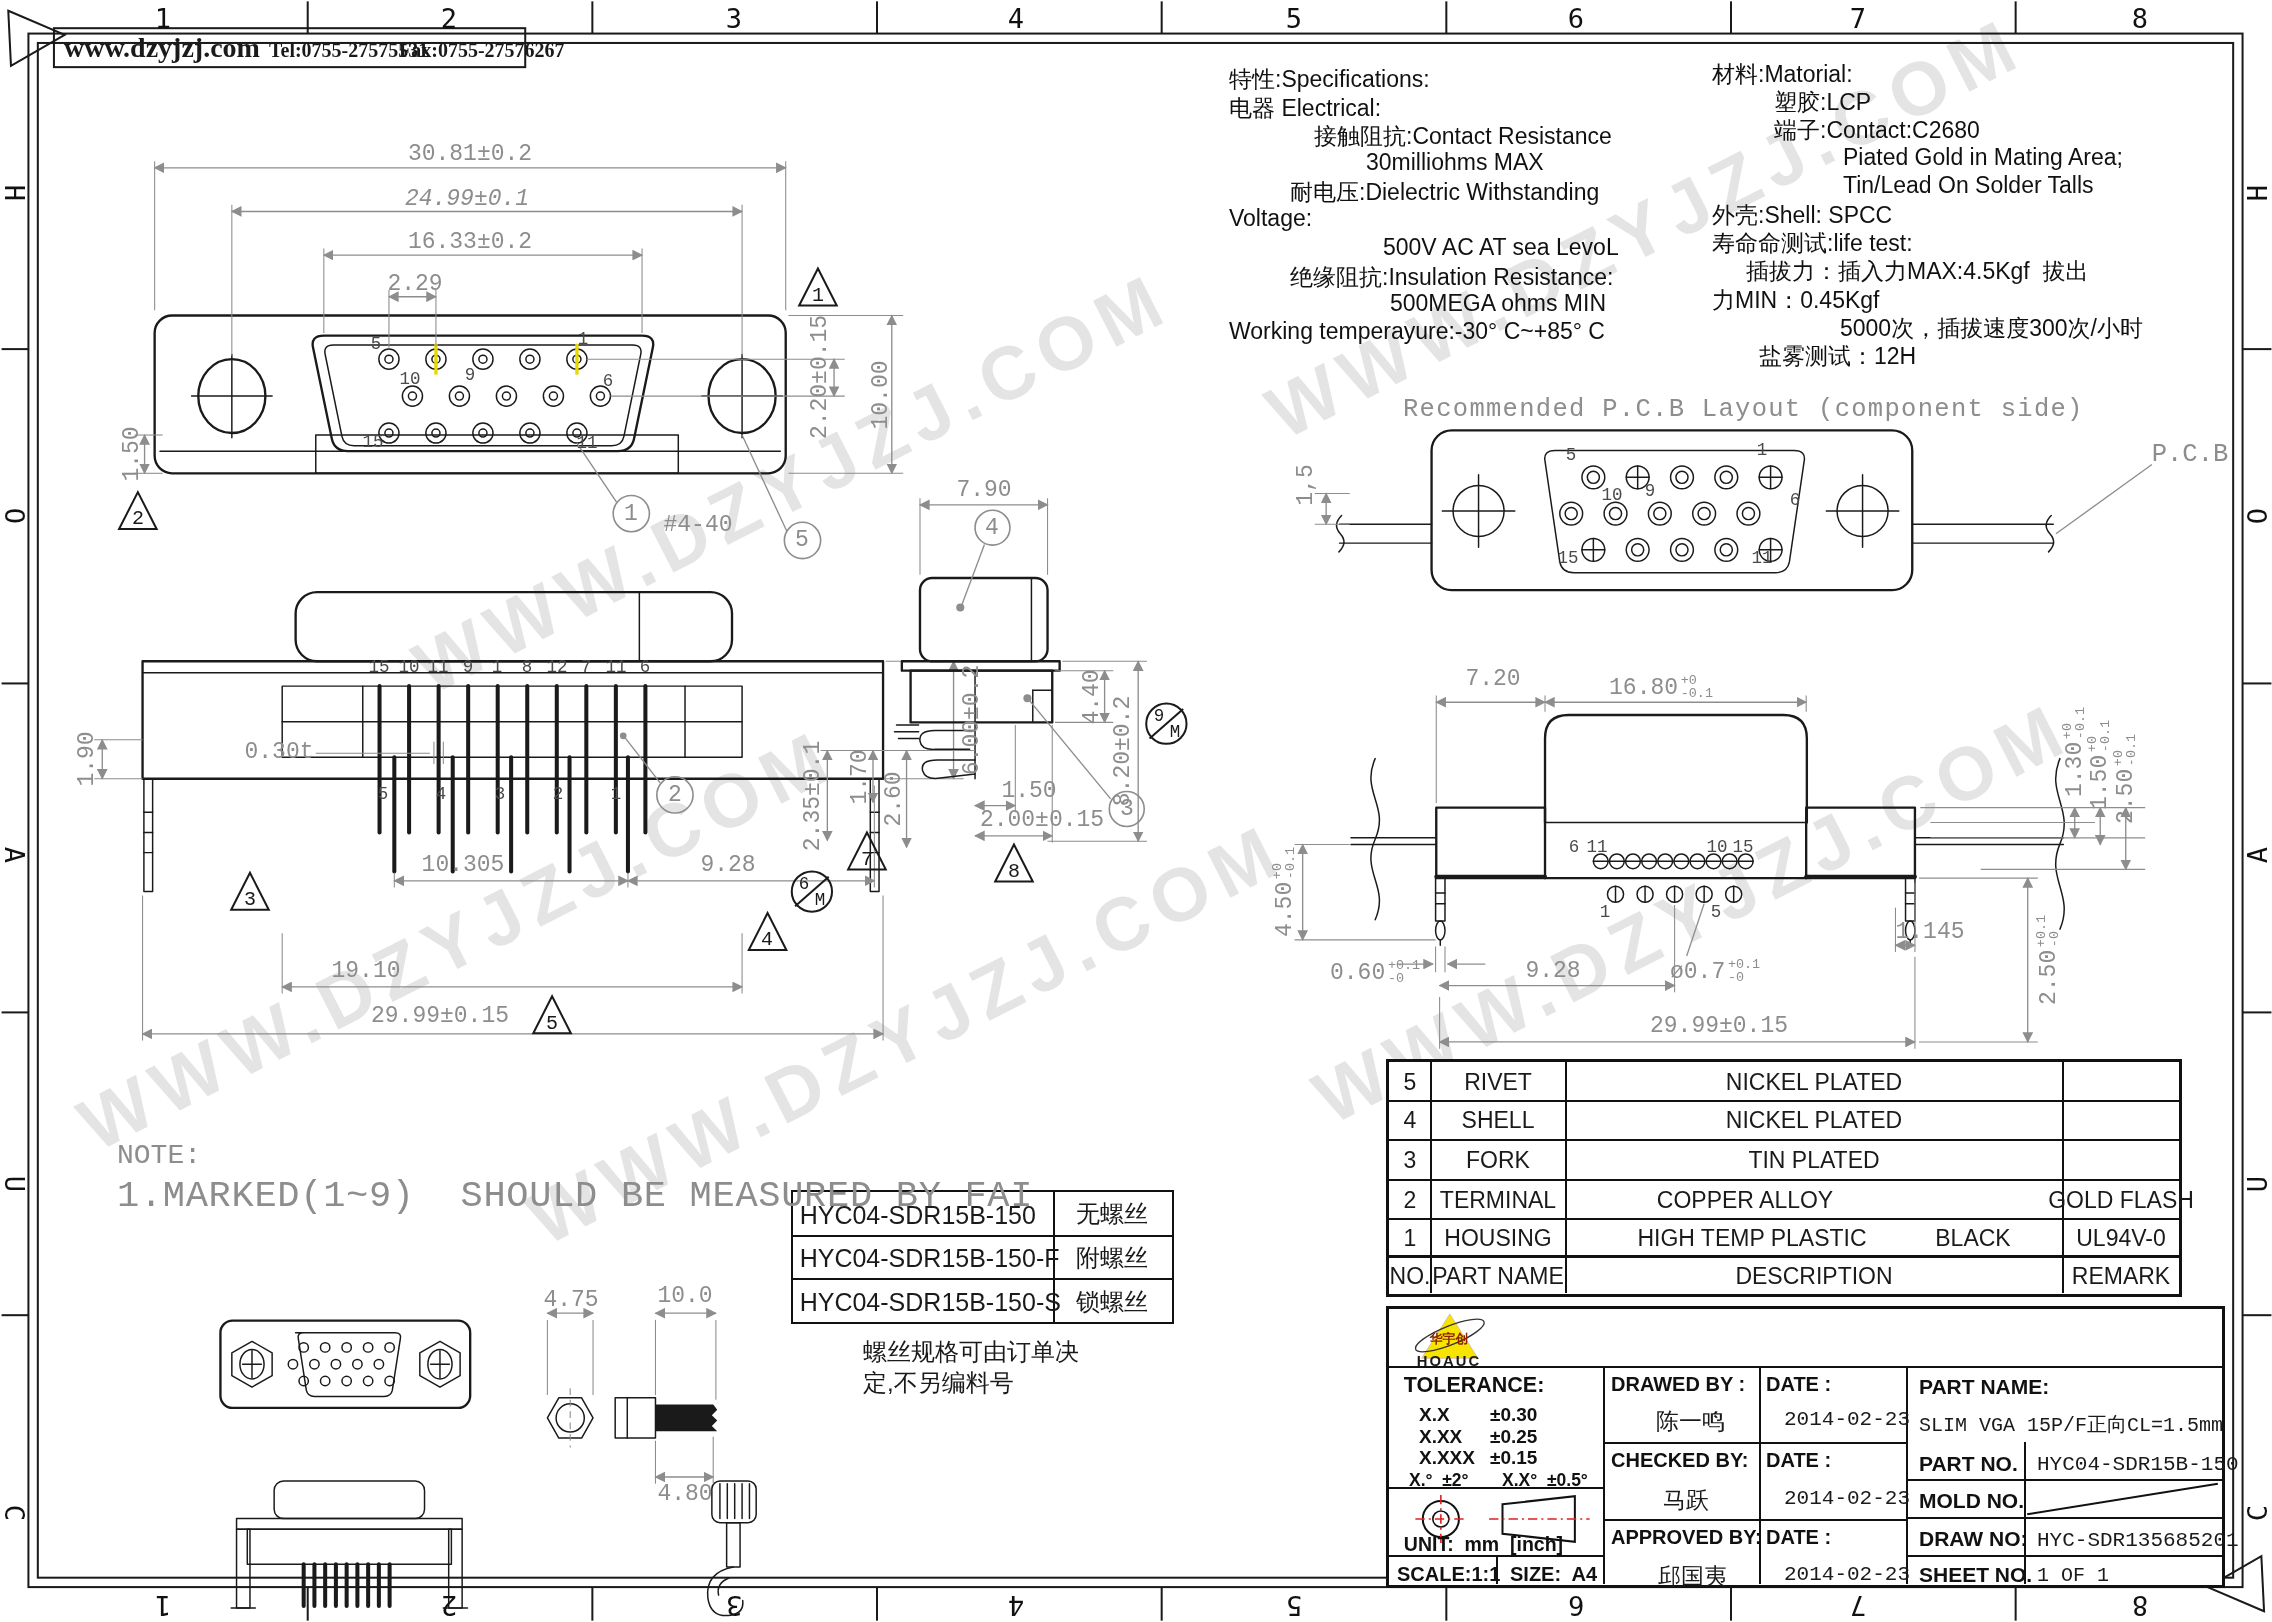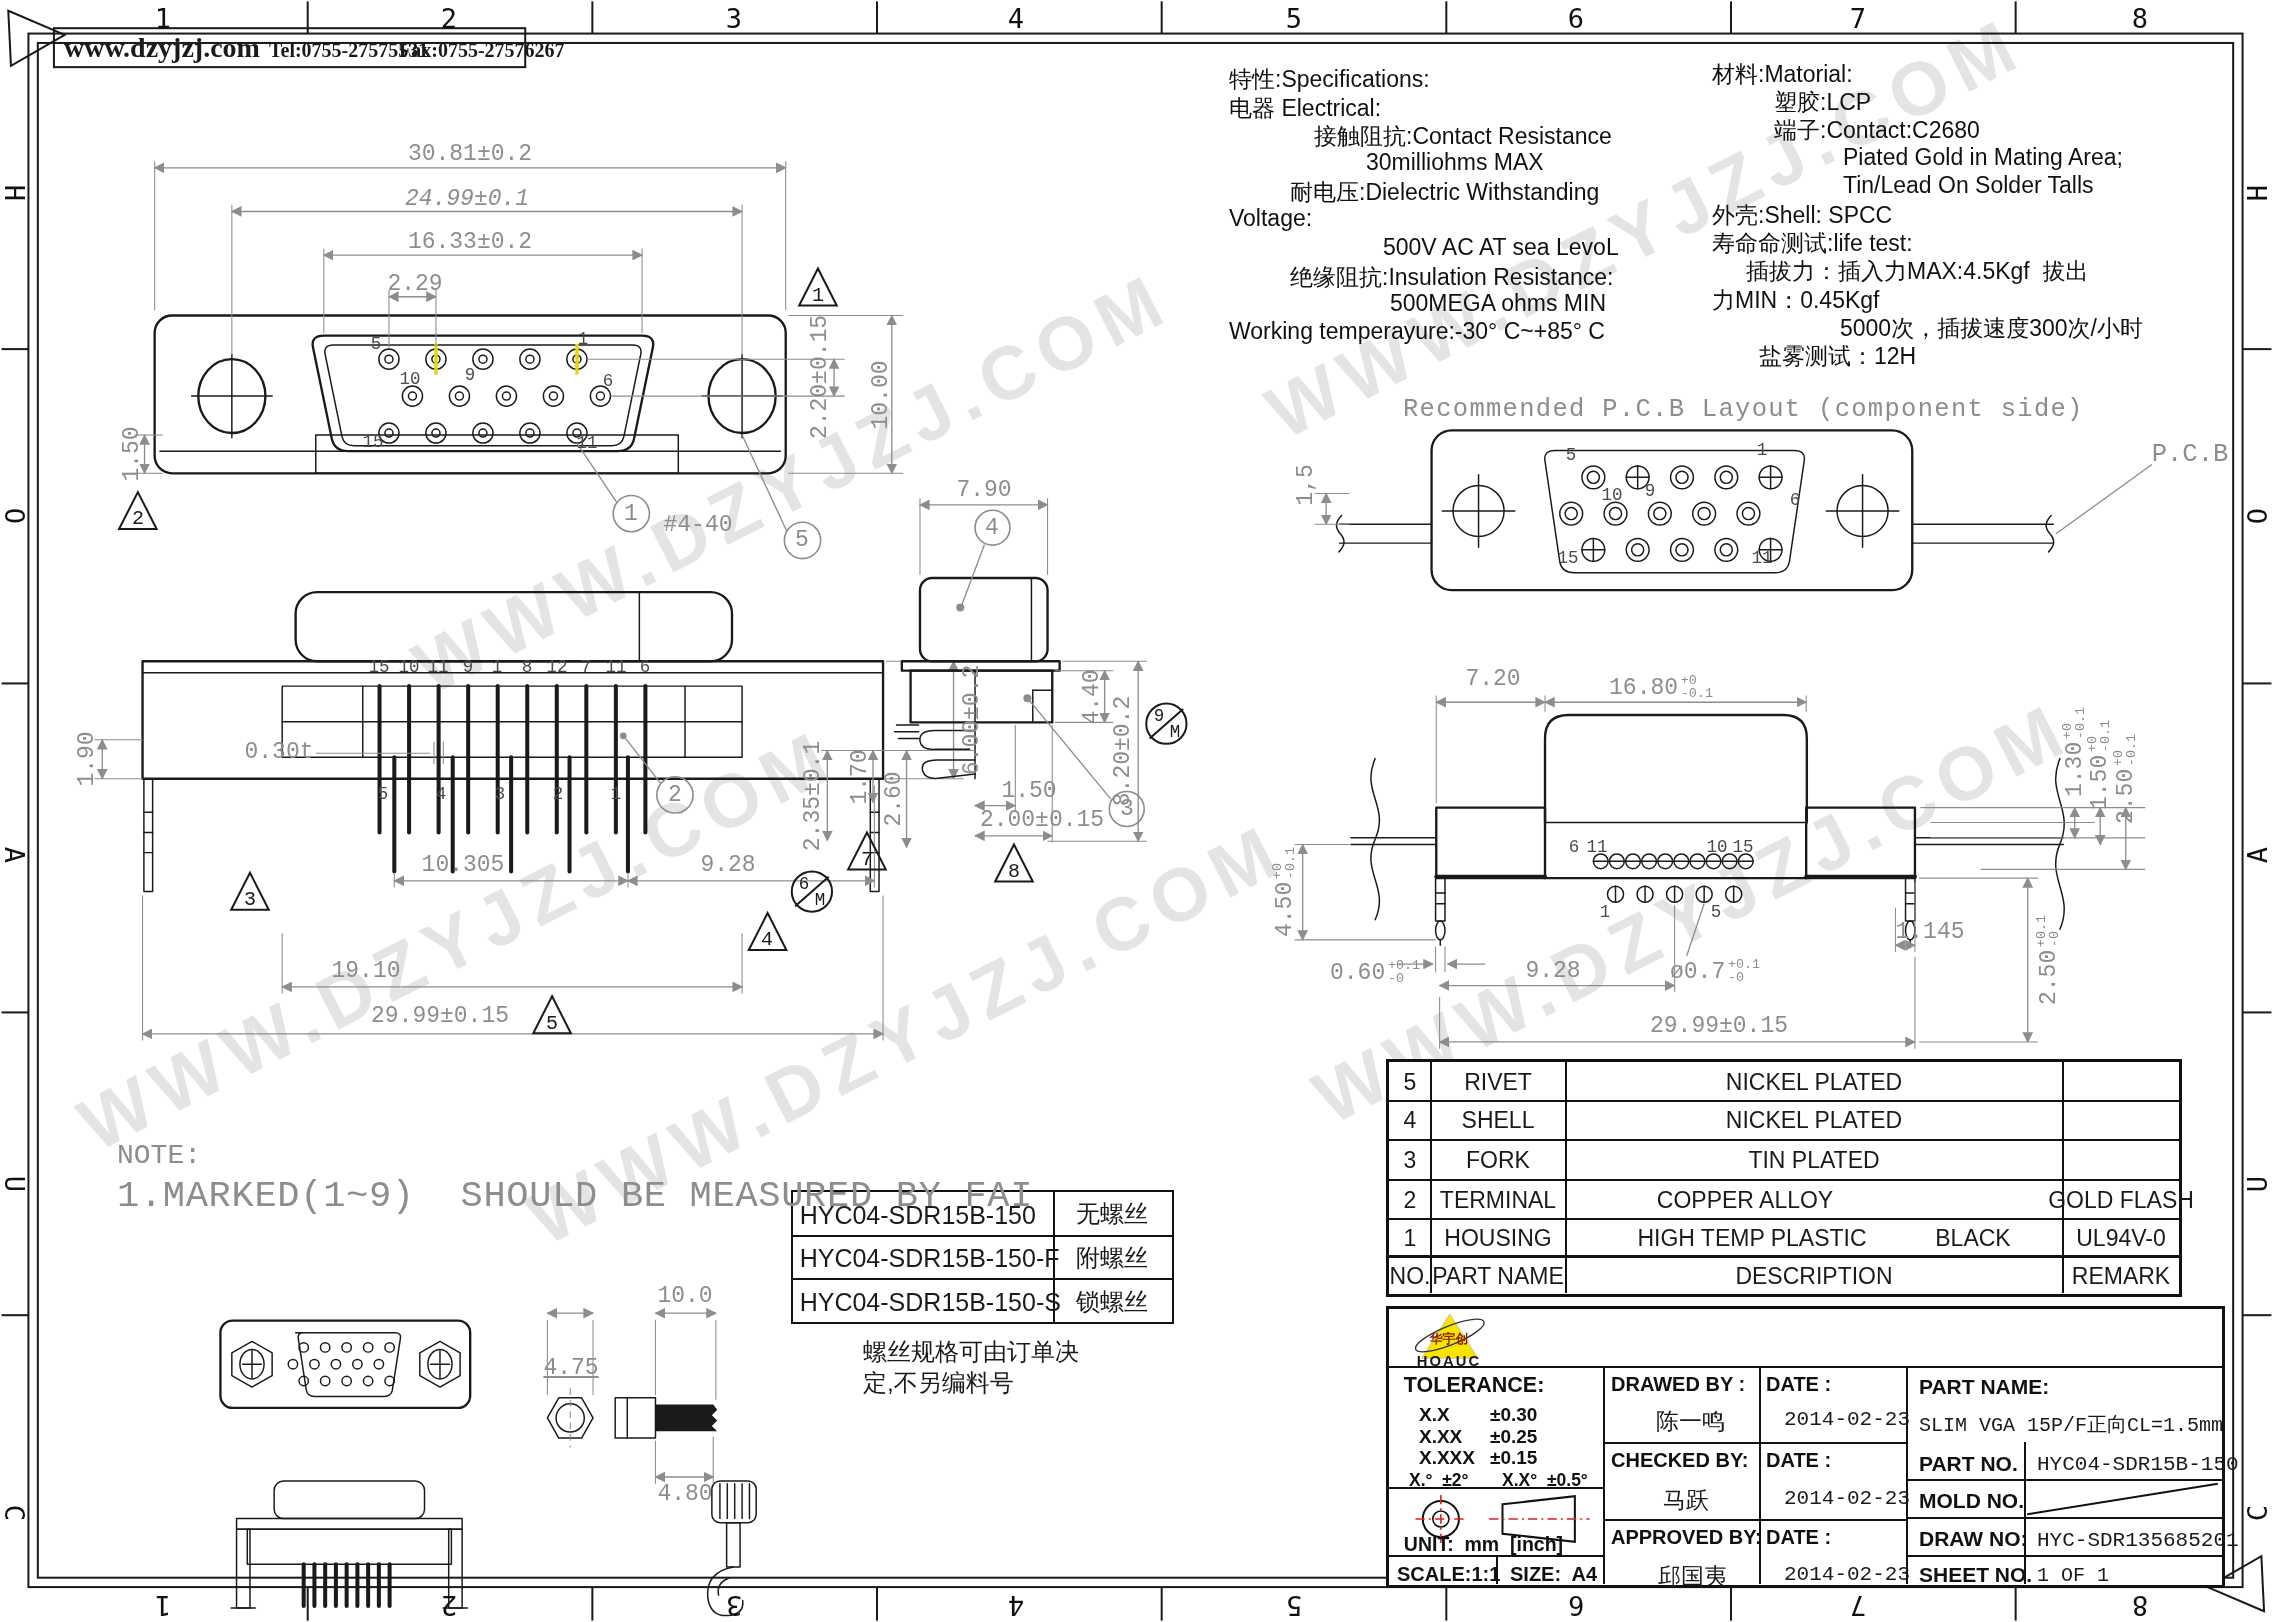--- a/index.html
+++ b/index.html
@@ -637,21 +637,21 @@
   <span class="d c dim" style="left:1719px;top:1026px;">29.99±0.15</span>
   <span class="d c pin" style="left:1574px;top:847px;">6</span>
   <span class="d c pin" style="left:1597px;top:847px;">11</span>
   <span class="d c pin" style="left:1717px;top:847px;">10</span>
   <span class="d c pin" style="left:1743px;top:847px;">15</span>
   <span class="d c pin" style="left:1605px;top:912px;">1</span>
   <span class="d c pin" style="left:1716px;top:912px;">5</span>
 
   <span class="d dim" style="left:117px;top:1140px;font-size:28px;">NOTE:</span>
   <span class="d dim" style="left:117px;top:1175px;font-size:37px;letter-spacing:0.7px;">1.MARKED(1~9)  SHOULD BE MEASURED BY FAI</span>
-  <span class="d c dim" style="left:571px;top:1368px;text-decoration:underline;">4.75</span>
+  <span class="d c dim" style="left:571px;top:1300px;">4.75</span>
   <span class="d c dim" style="left:685px;top:1296px;">10.0</span>
   <span class="d c dim" style="left:685px;top:1494px;">4.80</span>
 
   <div style="position:absolute;left:791px;top:1190px;width:379px;height:130px;border:2px solid #111;z-index:3;background:#fff;">
     <div style="position:absolute;left:0;top:0;width:100%;height:43px;border-bottom:2px solid #111;">
       <span class="d" style="left:6.7px;top:8.7px;font:25px 'Liberation Sans',sans-serif;">HYC04-SDR15B-150</span>
       <span class="d c" style="left:319px;top:22px;font:24px 'Liberation Sans',sans-serif;">无螺丝</span>
       <div style="position:absolute;left:260px;top:0;width:2px;height:43px;background:#111;"></div>
     </div>
     <div style="position:absolute;left:0;top:45px;width:100%;height:41px;border-bottom:2px solid #111;">

